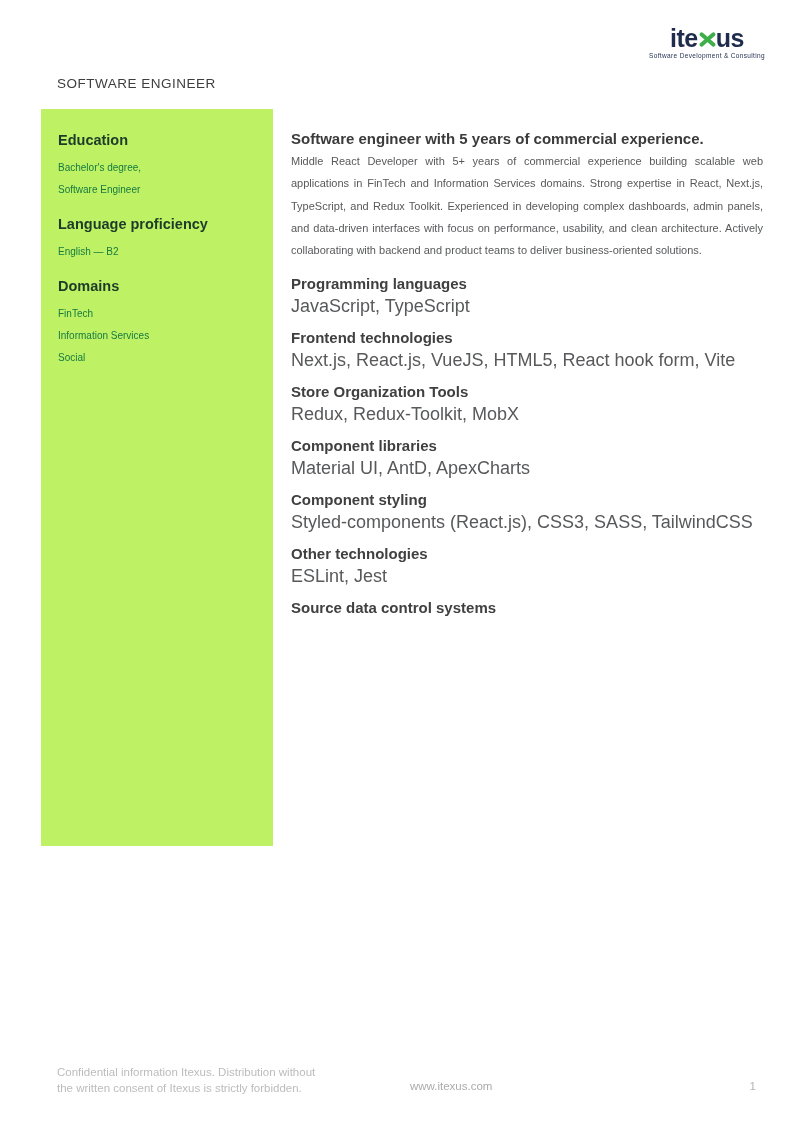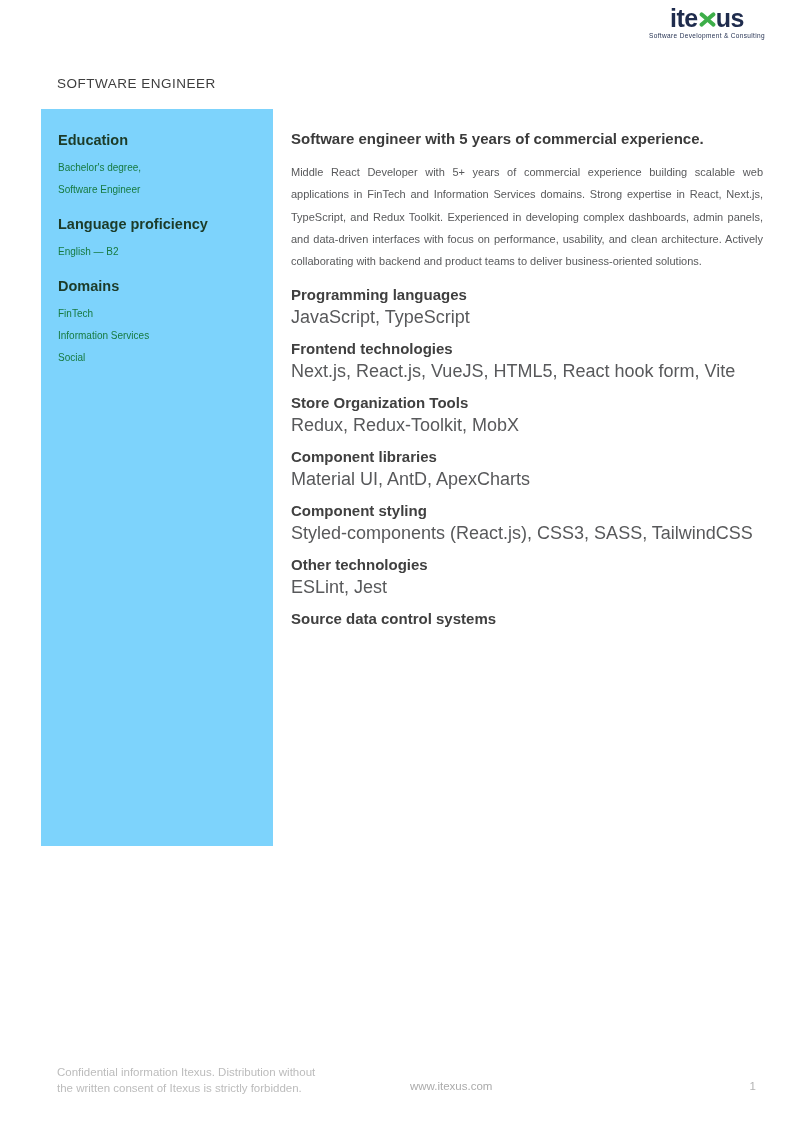--- a/index.html
+++ b/index.html
@@ -5,21 +5,21 @@
   * { margin: 0; padding: 0; box-sizing: border-box; }
   html, body { background: #ffffff; }
   body {
     width: 795px; height: 1123px;
     position: relative;
     font-family: "Liberation Sans", sans-serif;
     overflow: hidden;
   }
 
   
-  .logo { position: absolute; top: 4px; right: 30px; text-align: center; }
+  .logo { position: absolute; top: 24px; right: 30px; text-align: center; }
   .wordmark {
     font-size: 25px; font-weight: bold; letter-spacing: -0.5px;
     color: #1F2C4D; line-height: 24px;
     display: flex; align-items: center; justify-content: center;
   }
   .wordmark .xmark { display: inline-block; margin: 3px 0 0 1px; }
   .tagline {
     font-size: 6.5px; color: #1F2C4D; letter-spacing: 0.35px;
     margin-top: 1px; white-space: nowrap;
   }
@@ -28,35 +28,35 @@
   .page-title {
     position: absolute; left: 57px; top: 76px;
     font-size: 13.5px; font-weight: normal; letter-spacing: 0.5px;
     color: #3E3E3E;
   }
 
   
   .sidebar {
     position: absolute; left: 41px; top: 109px;
     width: 232px; height: 737px;
-    background: #7dd3fc;
+    background: #bef264;
     padding: 21px 16px 0 17px;
   }
   .sb-section { margin-bottom: 13px; }
   .sb-heading {
     font-size: 14.5px; font-weight: bold; color: #1C3B28;
     line-height: 20px; margin-bottom: 7px;
   }
   .sb-line { font-size: 10px; color: #177A41; line-height: 22px; }
 
   
   .main { position: absolute; left: 291px; top: 128px; width: 472px; }
   .intro-heading {
     font-size: 15px; font-weight: bold; color: #3B3B3B;
-    line-height: 22px; margin-bottom: 11px;
+    line-height: 22px; margin-bottom: 0;
   }
   .intro-body {
     font-size: 11px; color: #58595B; line-height: 22.3px;
     text-align: justify; margin-bottom: 12px;
   }
   .section h3 {
     font-size: 15px; font-weight: bold; color: #404040; line-height: 22px;
   }
   .section p {
     font-size: 18px; color: #58595B; line-height: 22px; margin-bottom: 10px;

